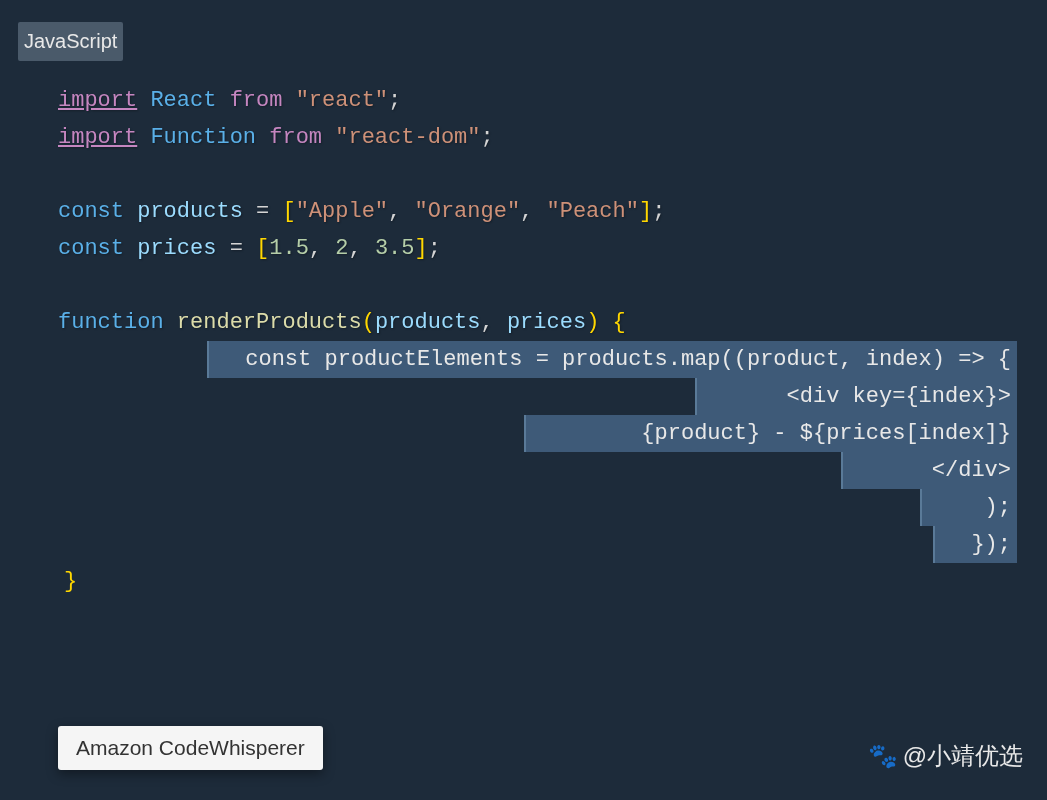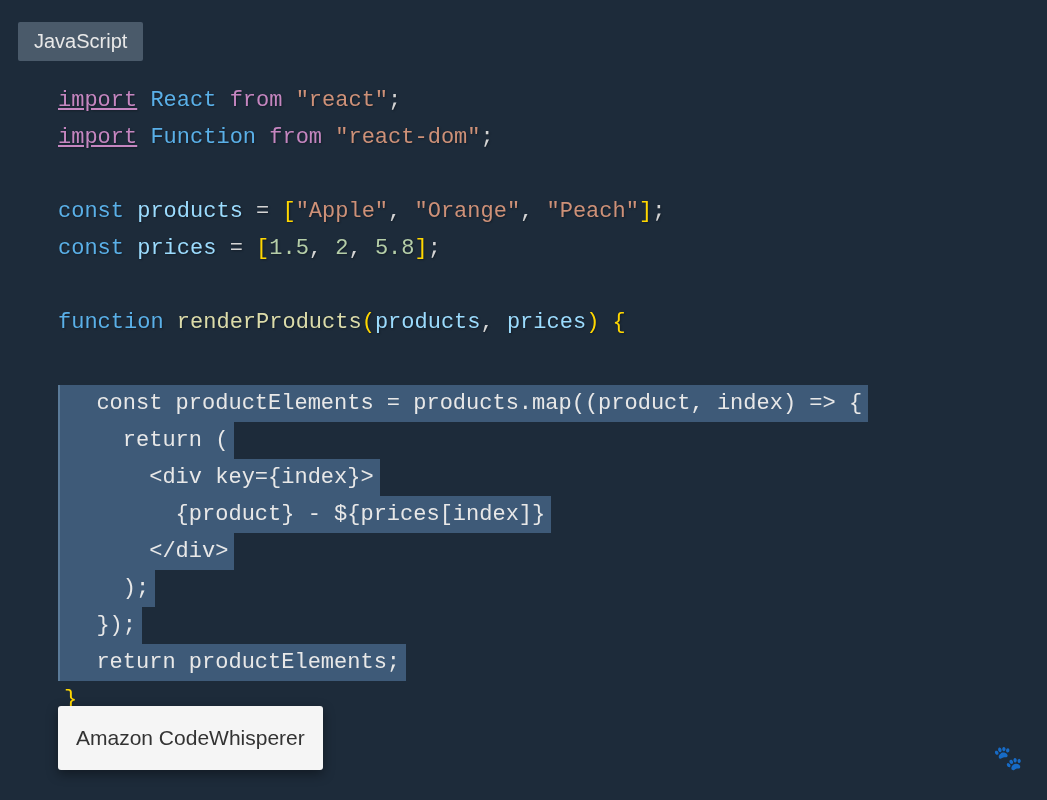--- a/index.html
+++ b/index.html
@@ -16,21 +16,21 @@
       overflow: hidden;
       position: relative;
     }
     
     .language-tab {
       position: absolute;
       top: 22px;
       left: 18px;
       background: #4a5a6a;
       color: #e8e8e8;
-      padding: 8px 16px;
+      padding: 8px 6px;
       font-size: 20px;
       border-radius: 2px;
     }
     
     .code-area {
       position: absolute;
       top: 82px;
       left: 58px;
       right: 30px;
       font-family: 'Consolas', 'Monaco', 'Courier New', monospace;
@@ -70,37 +70,36 @@
       font-family: 'Consolas', 'Monaco', 'Courier New', monospace;
       font-size: 22px;
       line-height: 33px;
       white-space: pre;
       border-left: 2px solid #5a7a98;
     }
     
     .suggestion-wrapper {
       display: flex;
       flex-direction: column;
-      align-items: flex-start;
-      margin-top: 44px;
+      align-items: flex-end;
     }
     
     .close-brace {
       color: #ffd700;
       font-family: 'Consolas', 'Monaco', 'Courier New', monospace;
       font-size: 22px;
       margin-left: -4px;
       padding-left: 10px;
     }
     
     .tooltip-label {
       position: absolute;
       background: #f5f5f5;
       color: #333;
-      padding: 20px 18px;
+      padding: 10px 18px;
       font-size: 21px;
       font-family: 'Segoe UI', Arial, sans-serif;
       border-radius: 3px;
       box-shadow: 0 4px 12px rgba(0,0,0,0.4);
       bottom: 30px;
       left: 58px;
     }
     
     .watermark {
       position: absolute;
@@ -121,34 +120,33 @@
 </head>
 <body>
 
 <div class="language-tab">JavaScript</div>
 
 <div class="code-area">
   <div class="code-line"><span class="tk-keyword">import</span> <span class="tk-type">React</span> <span class="tk-from">from</span> <span class="tk-string">"react"</span><span class="tk-punct">;</span></div>
   <div class="code-line"><span class="tk-keyword">import</span> <span class="tk-type">Function</span> <span class="tk-from">from</span> <span class="tk-string">"react-dom"</span><span class="tk-punct">;</span></div>
   <div class="code-line">&nbsp;</div>
   <div class="code-line"><span class="tk-const">const</span> <span class="tk-var">products</span><span class="tk-equals"> = </span><span class="tk-bracket">[</span><span class="tk-string">"Apple"</span><span class="tk-punct">, </span><span class="tk-string">"Orange"</span><span class="tk-punct">, </span><span class="tk-string">"Peach"</span><span class="tk-bracket">]</span><span class="tk-punct">;</span></div>
-  <div class="code-line"><span class="tk-const">const</span> <span class="tk-var">prices</span><span class="tk-equals"> = </span><span class="tk-bracket">[</span><span class="tk-number">1.5</span><span class="tk-punct">, </span><span class="tk-number">2</span><span class="tk-punct">, </span><span class="tk-number">5.8</span><span class="tk-bracket">]</span><span class="tk-punct">;</span></div>
+  <div class="code-line"><span class="tk-const">const</span> <span class="tk-var">prices</span><span class="tk-equals"> = </span><span class="tk-bracket">[</span><span class="tk-number">1.5</span><span class="tk-punct">, </span><span class="tk-number">2</span><span class="tk-punct">, </span><span class="tk-number">3.5</span><span class="tk-bracket">]</span><span class="tk-punct">;</span></div>
   <div class="code-line">&nbsp;</div>
   <div class="code-line"><span class="tk-function">function</span> <span class="tk-funcname">renderProducts</span><span class="tk-paren">(</span><span class="tk-param">products</span><span class="tk-punct">, </span><span class="tk-param">prices</span><span class="tk-paren">)</span><span> </span><span class="tk-brace">{</span></div>
 
   <div class="suggestion-wrapper">
     <div class="suggestion-line">  const productElements = products.map((product, index) =&gt; {</div>
-    <div class="suggestion-line">    return (</div>
     <div class="suggestion-line">      &lt;div key={index}&gt;</div>
     <div class="suggestion-line">        {product} - ${prices[index]}</div>
     <div class="suggestion-line">      &lt;/div&gt;</div>
     <div class="suggestion-line">    );</div>
     <div class="suggestion-line">  });</div>
-    <div class="suggestion-line">  return productElements;</div>
   </div>
   <div class="close-brace">}</div>
 </div>
 
 <div class="tooltip-label">Amazon CodeWhisperer</div>
 
 <div class="watermark">
   <span class="paw-icon">🐾</span>
+    <span>@小靖优选</span>
 </div>
 
 </body></html>

